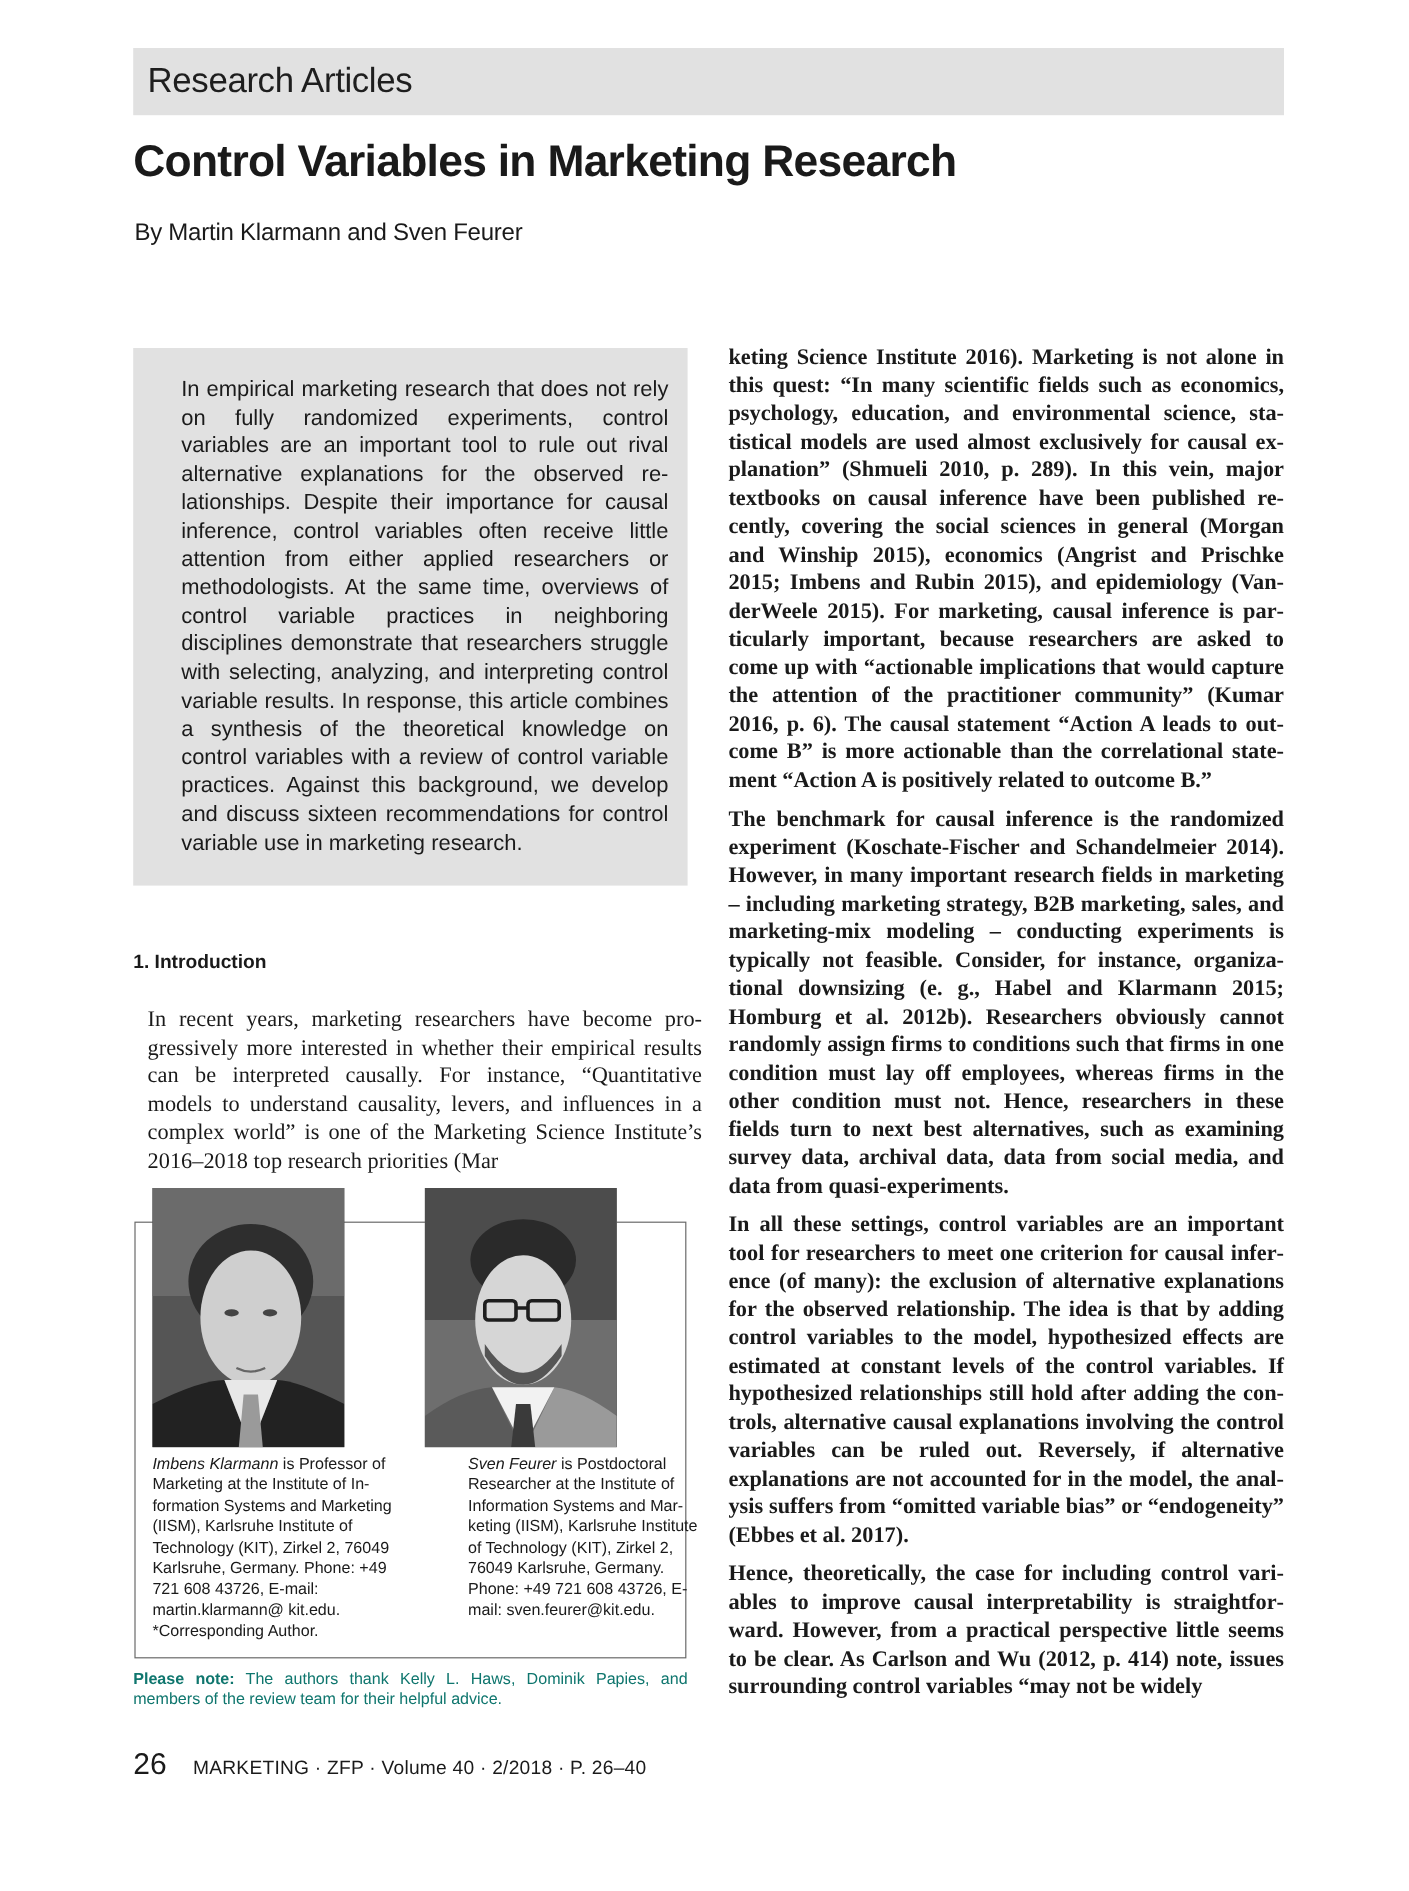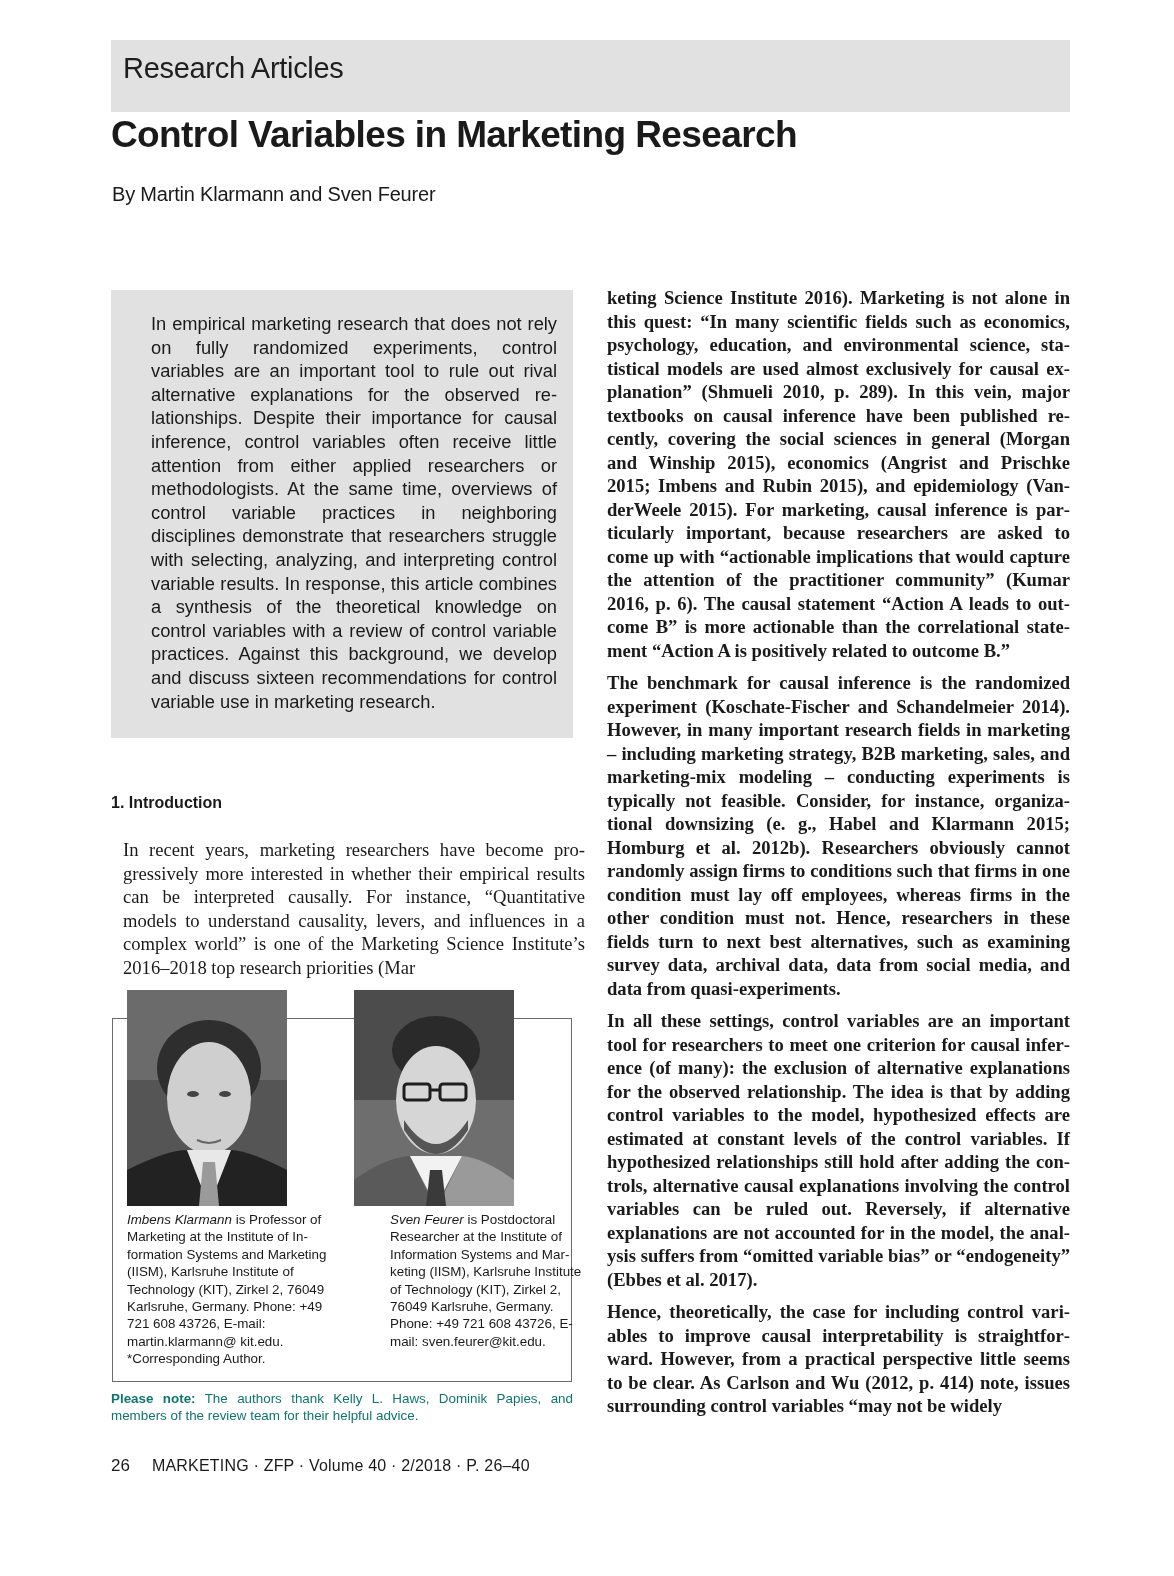--- a/index.html
+++ b/index.html
@@ -1,38 +1,38 @@
 <!DOCTYPE html>
 <html><head>
 <meta charset="utf-8">
 <style>
   html, body { margin: 0; padding: 0; background: #ffffff; }
   body { width: 1174px; height: 1576px; position: relative; overflow: hidden; color: #1a1a1a; }
   .abs { position: absolute; }
-  .header-bar { left: 111px; top: 40px; width: 959px; height: 72px; background: #e1e1e1; }
+  .header-bar { left: 111px; top: 40px; width: 959px; height: 56px; background: #e1e1e1; }
   .header-bar span { position: absolute; left: 12px; top: 12px; font-family: "Liberation Sans", sans-serif; font-size: 29px; color: #1e1e1e; letter-spacing: -0.3px; }
   .title { left: 111px; top: 114px; font-family: Liberation Sans, sans-serif; font-weight: bold; font-size: 37px; letter-spacing: -0.6px; color: #1a1a1a; white-space: nowrap; }
   .byline { left: 112px; top: 183px; font-family: "Liberation Sans", sans-serif; font-size: 20px; color: #1a1a1a; letter-spacing: -0.2px; }
   .abstract { left: 111px; top: 290px; width: 462px; height: 448px; background: #e1e1e1; }
   .abstract p { position: absolute; left: 28px; top: 10px; width: 406px; margin: 12px; font-family: "Liberation Sans", sans-serif; font-size: 18.3px; line-height: 23.6px; text-align: justify; color: #1a1a1a; hyphens: manual; }
   .section-heading { left: 111px; top: 778px; font-family: "Liberation Sans", sans-serif; font-weight: bold; font-size: 16px; color: #1a1a1a; margin-top: 16px; }
   .serif-para { font-family: "Liberation Serif", serif; font-size: 18.6px; line-height: 23.5px; text-align: justify; margin: 12px; color: #1a1a1a; }
   .intro-para { left: 111px; top: 826px; width: 462px; }
   .author-box { left: 112px; top: 1018px; width: 460px; height: 364px; border: 1px solid #6a6a6a; box-sizing: border-box; }
   .photo { width: 160px; height: 216px; overflow: hidden; }
   .photo1 { left: 127px; top: 990px; background: linear-gradient(180deg, #5a5a5a 0%, #3e3e3e 40%, #2a2a2a 100%); }
   .photo2 { left: 354px; top: 990px; background: linear-gradient(180deg, #6a6a6a 0%, #4a4a4a 40%, #3a3a3a 100%); }
   .bio { font-family: "Liberation Sans", sans-serif; font-size: 13.4px; line-height: 17.4px; color: #1a1a1a; margin: 0; }
   .bio1 { left: 127px; top: 1211px; width: 210px; }
   .bio2 { left: 354px; top: 1211px; width: 205px; margin-left: 36px; }
   .bio i { font-style: italic; }
   .note { left: 111px; top: 1390px; width: 462px; font-family: "Liberation Sans", sans-serif; font-size: 13.4px; line-height: 17px; text-align: justify; color: #0f766e; }
   .note b { font-weight: bold; }
   .footer { left: 111px; top: 1456px; font-family: "Liberation Sans", sans-serif; color: #1a1a1a; white-space: nowrap; }
-  .footer .page-num { font-size: 17px; margin-right: 22px; text-align: center; }
+  .footer .page-num { font-size: 25px; margin-right: 22px; text-align: center; }
   .footer .journal { font-size: 16px; letter-spacing: 0.2px; }
   .right-col { left: 607px; top: 286px; width: 463px; }
   .right-col p { margin: 0 0 9px 0; font-weight: bold; }
 </style>
 </head>
 <body>
 
 <div class="abs header-bar">
   <span>Research Articles</span>
 </div>

